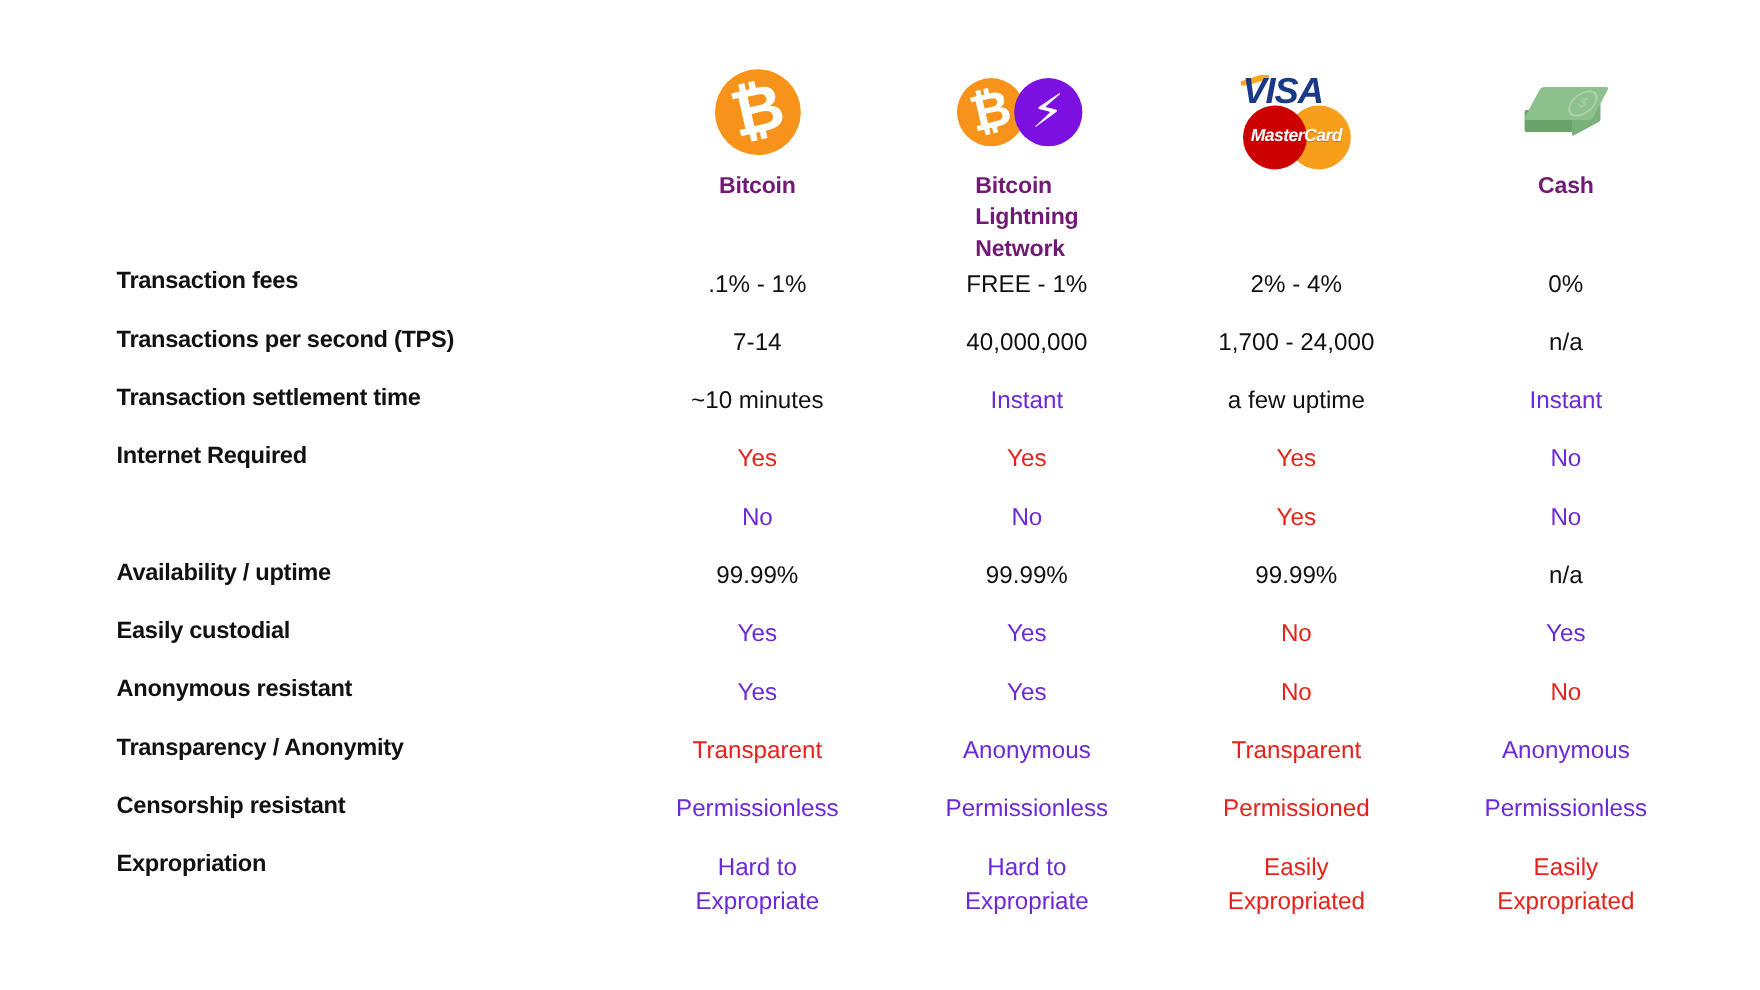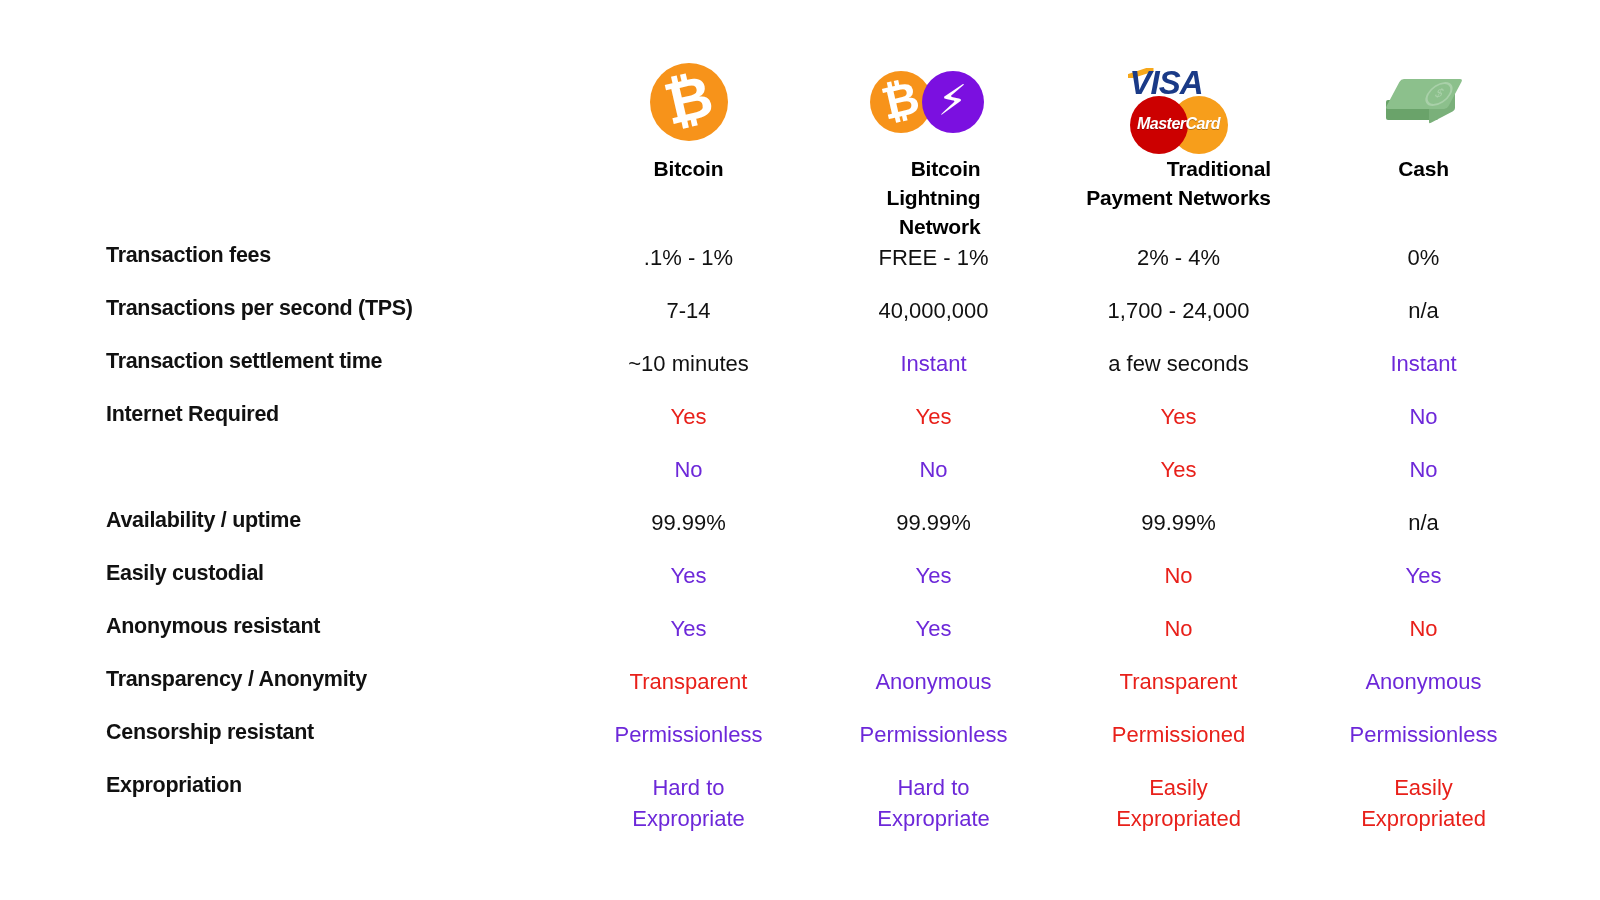--- a/index.html
+++ b/index.html
@@ -42,22 +42,22 @@
   .logo-box {
     height: 104px;
     display: flex;
     align-items: center;
     justify-content: center;
   }
   .hdr-label {
     font-weight: bold;
     font-size: 21px;
     line-height: 29px;
-    text-align: right;
-    color: #000000;
+    text-align: left;
+    color: #701a75;
     letter-spacing: -0.2px;
     white-space: pre-line;
   }
 
   
   .row-label {
     grid-column: 2;
     font-weight: bold;
     font-size: 21.5px;
     line-height: 26px;
@@ -239,22 +239,20 @@
           <div class="visa-swoosh"></div>
           <div class="visa-text">VISA</div>
         </div>
         <div class="mc-wrap">
           <div class="mc-orange"></div>
           <div class="mc-red"></div>
           <div class="mc-text">MasterCard</div>
         </div>
       </div>
     </div>
-    <div class="hdr-label">Traditional
-Payment Networks</div>
   </div>
 
   <div class="hdr-cell" style="grid-column:6">
     <div class="logo-box">
       <div class="cash-wrap">
         <div class="cash-front"></div>
         <div class="cash-side"></div>
         <div class="cash-top"></div>
         <div class="cash-seal">$</div>
       </div>
@@ -270,21 +268,21 @@
 
   <div class="row-label r-space" style="grid-row:4">Transactions per second (TPS)</div>
   <div class="cell v-neutral r-space" style="grid-row:4;grid-column:3">7-14</div>
   <div class="cell v-neutral r-space" style="grid-row:4;grid-column:4">40,000,000</div>
   <div class="cell v-neutral r-space" style="grid-row:4;grid-column:5">1,700 - 24,000</div>
   <div class="cell v-neutral r-space" style="grid-row:4;grid-column:6">n/a</div>
 
   <div class="row-label r-space" style="grid-row:5">Transaction settlement time</div>
   <div class="cell v-neutral r-space" style="grid-row:5;grid-column:3">~10 minutes</div>
   <div class="cell v-pos r-space" style="grid-row:5;grid-column:4">Instant</div>
-  <div class="cell v-neutral r-space" style="grid-row:5;grid-column:5">a few seconds</div>
+  <div class="cell v-neutral r-space" style="grid-row:5;grid-column:5">a few uptime</div>
   <div class="cell v-pos r-space" style="grid-row:5;grid-column:6">Instant</div>
 
   <div class="row-label r-space" style="grid-row:6">Internet Required</div>
   <div class="cell v-neg r-space" style="grid-row:6;grid-column:3">Yes</div>
   <div class="cell v-neg r-space" style="grid-row:6;grid-column:4">Yes</div>
   <div class="cell v-neg r-space" style="grid-row:6;grid-column:5">Yes</div>
   <div class="cell v-pos r-space" style="grid-row:6;grid-column:6">No</div>
 
   <div class="cell v-pos r-space" style="grid-row:7;grid-column:3">No</div>
   <div class="cell v-pos r-space" style="grid-row:7;grid-column:4">No</div>

